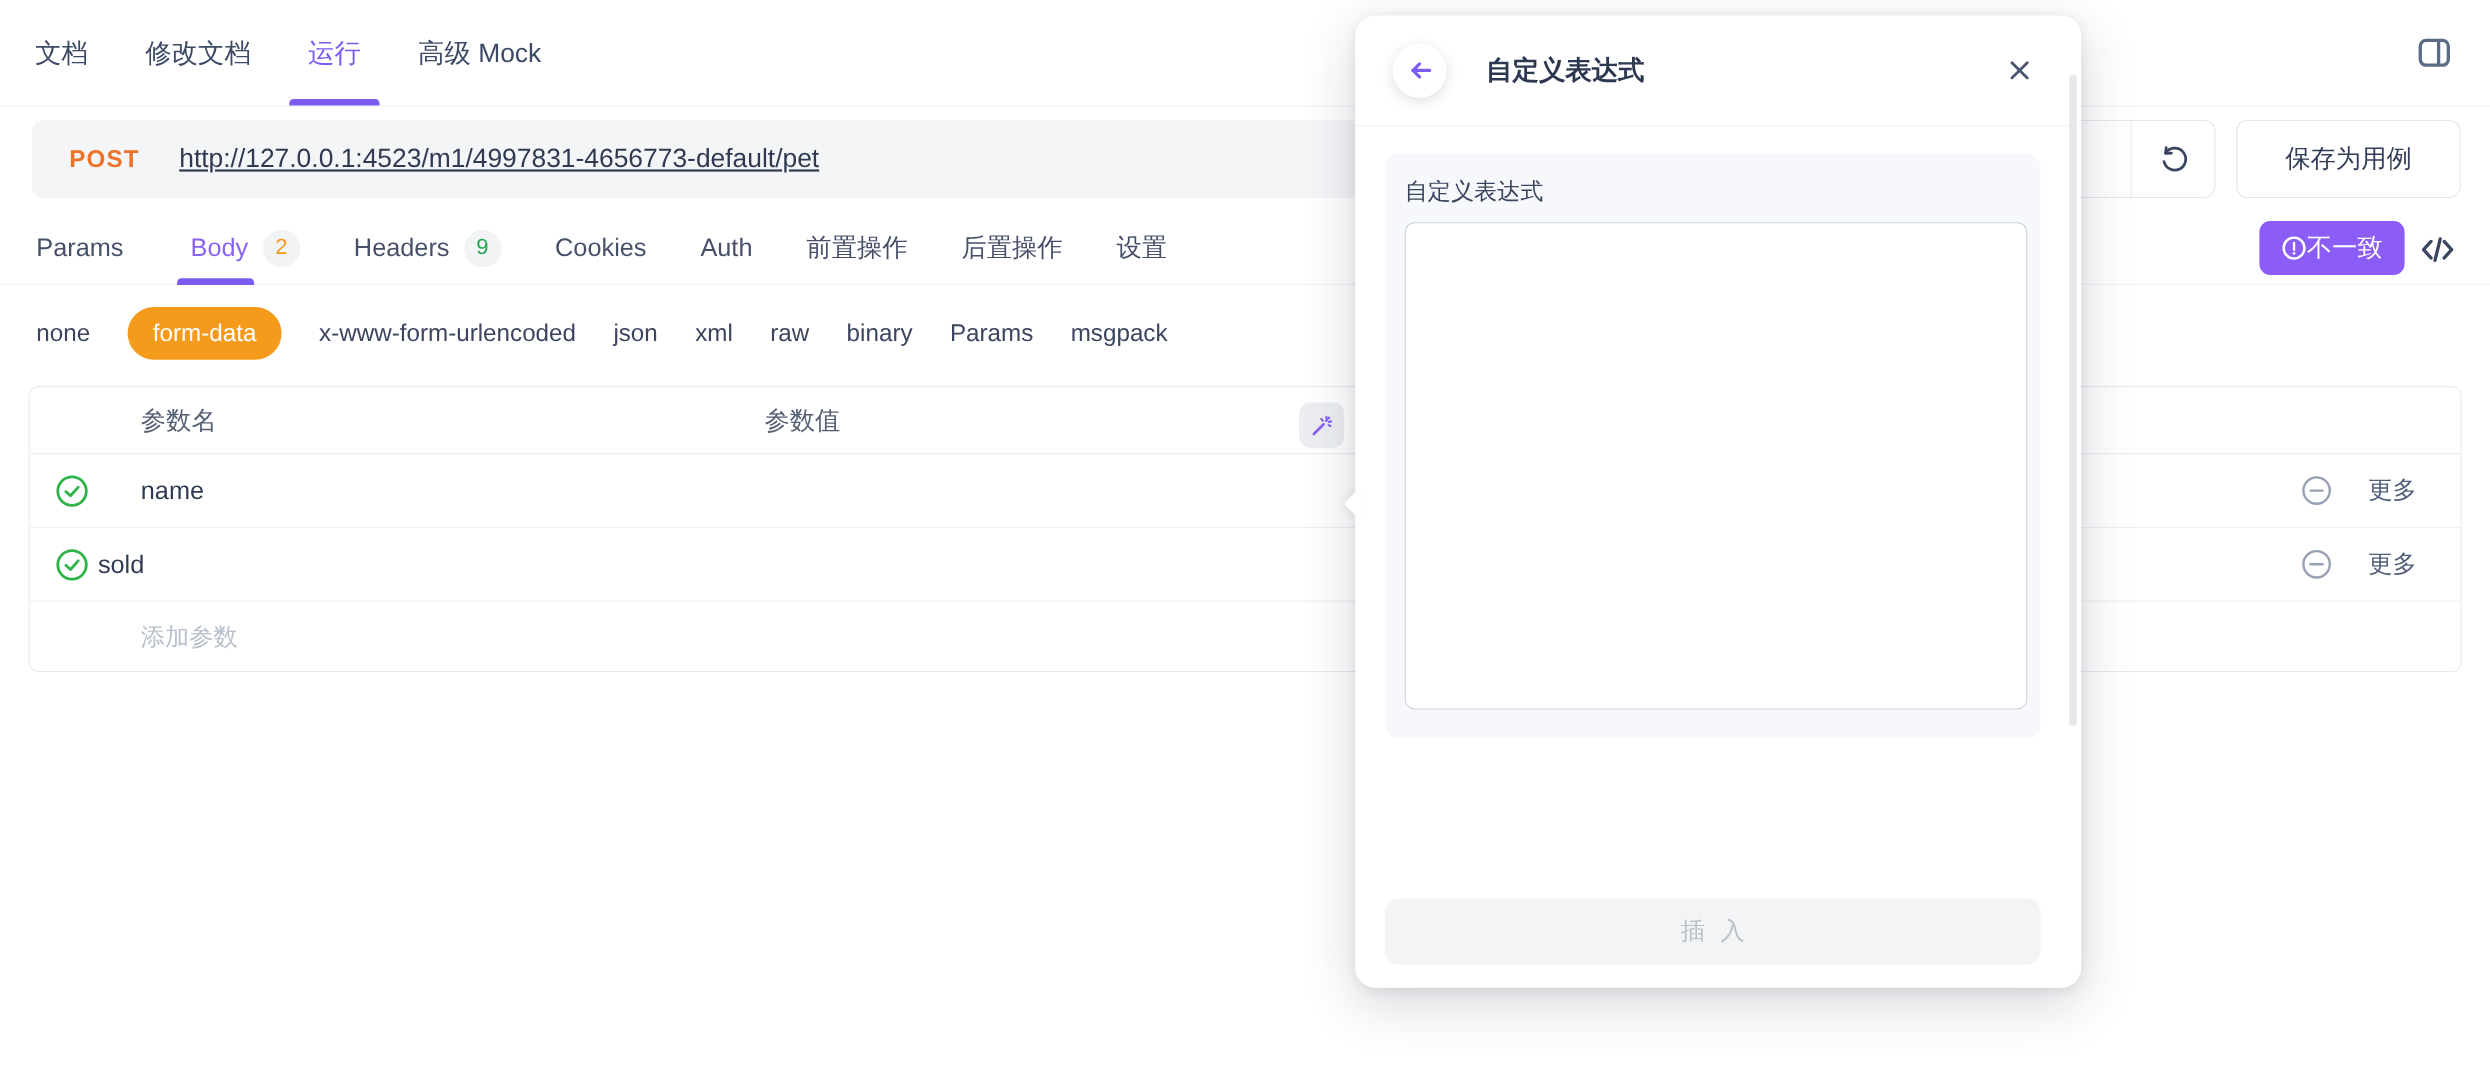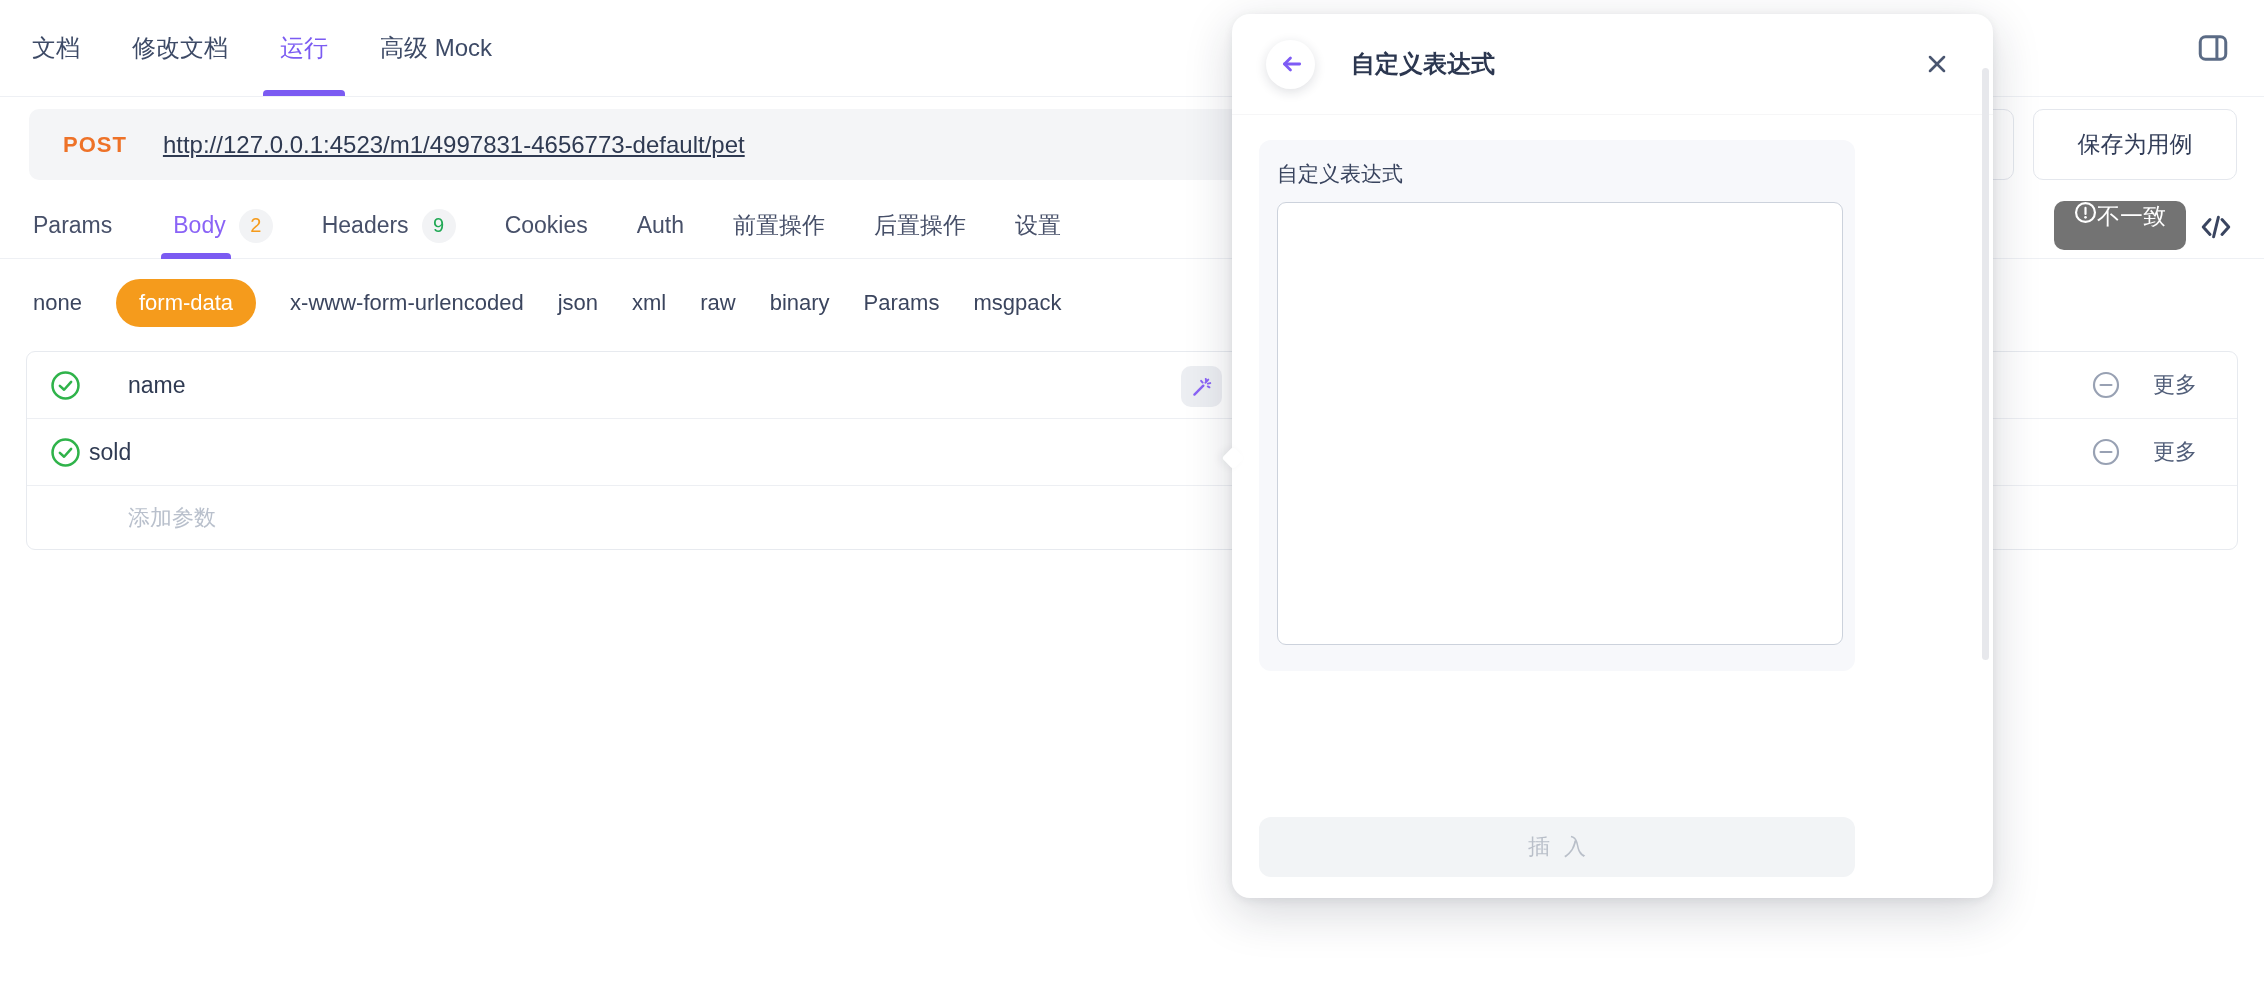--- a/index.html
+++ b/index.html
@@ -26,21 +26,21 @@
   .save-case-btn { position:absolute; left:2033px; top:12px; width:204px; height:71px; background:#fff; border:1px solid #e4e7ed; border-radius:10px; display:flex; align-items:center; justify-content:center; font-size:23px; color:#323d58; cursor:pointer; }
 
   
   .reqtabs { position:relative; height:66px; border-bottom:1px solid #eef0f4; display:flex; align-items:center; padding:0 33px; gap:49px; }
   .reqtab { position:relative; display:flex; align-items:center; gap:13px; height:100%; font-size:23px; color:#475069; cursor:pointer;justify-content:flex-end; }
   .reqtab.active .reqtab-label { color:#8a63f6; font-weight:500;margin-left:12px; }
   .reqtab.active .reqtab-underline { position:absolute; left:0; bottom:-1px; width:70px; height:6px; background:#7b5bf2; border-radius:4px 4px 0 0; }
   .count-badge { min-width:34px; height:34px; padding:0 9px; border-radius:17px; background:#f2f3f5; display:flex; align-items:center; justify-content:center; font-size:20px; }
   .count-badge.orange { color:#f59b1c; }
   .count-badge.green { color:#21a955; }
-  .inconsistent-badge { position:absolute; right:78px; top:8px; height:49px; padding:0 20px; background:#737373; border-radius:10px; display:flex; color:#fff; font-size:23px; cursor:pointer; }
+  .inconsistent-badge { position:absolute; right:78px; top:8px; height:49px; padding:0 20px; background:#8b5cf6; border-radius:10px; display:flex; align-items:center; color:#fff; font-size:23px; cursor:pointer; }
   .code-toggle { position:absolute; right:28px; top:14px; width:40px; height:40px; display:flex; align-items:center; justify-content:center; cursor:pointer; }
 
   
   .bodytype-row { display:flex; align-items:center; gap:34px; height:88px; padding:0 33px; }
   .bodytype { font-size:22px; color:#3b455e; cursor:pointer; white-space:nowrap; }
   .bodytype.selected { background:#f59b1c; color:#fff; padding:11px 23px; border-radius:999px; }
 
   
   .params-table { position:relative; margin:4px 26px 0 26px; width:2212px; border:1px solid #e7eaef; border-radius:9px; }
   .t-header { display:flex; align-items:center; height:61px; border-bottom:1px solid #e7eaef; font-size:23px; color:#566074; }
@@ -49,21 +49,21 @@
   .cell-check { width:48px; display:flex; justify-content:center; margin-left:14px; }
   .cell-name { width:606px; padding-left:39px; }
   .t-header .cell-name { padding-left:39px; }
   .cell-value { flex:1; }
   .cell-actions { display:flex; align-items:center; gap:32px; padding-right:40px; }
   .more-link { color:#525f7a; font-size:22px; cursor:pointer; }
   .minus-btn { display:flex; cursor:pointer; }
   .wand-btn { position:absolute; left:1154px; top:14px; width:41px; height:41px; background:#eceef2; border-radius:10px; display:flex; align-items:center; justify-content:center; cursor:pointer; z-index:10; }
 
   
-  .modal { position:absolute; left:1232px; top:14px; width:761px; height:884px; background:#fff; border-radius:18px; box-shadow:0 14px 48px rgba(25,32,56,.18), 0 2px 10px rgba(25,32,56,.08); z-index:50; }
+  .modal { position:absolute; left:1232px; top:14px; width:660px; height:884px; background:#fff; border-radius:18px; box-shadow:0 14px 48px rgba(25,32,56,.18), 0 2px 10px rgba(25,32,56,.08); z-index:50; }
   .modal-caret { position:absolute; left:-7px; top:436px; width:16px; height:16px; background:#fff; transform:rotate(45deg); border-radius:3px; box-shadow:-3px 3px 8px rgba(25,32,56,.06); }
   .modal-header { position:relative; height:100px; display:flex; align-items:center; padding:0 34px; box-shadow:0 1px 0 rgba(25,32,56,.04); }
   .back-btn { width:49px; height:49px; border-radius:50%; background:#fff; box-shadow:0 3px 12px rgba(25,32,56,.14); display:flex; align-items:center; justify-content:center; cursor:pointer; }
   .modal-title { font-size:24px; font-weight:700; color:#2c3750; margin-left:36px; }
   .close-btn { position:absolute; right:34px; top:28px; width:44px; height:44px; display:flex; align-items:center; justify-content:center; cursor:pointer; }
   .modal-panel { position:absolute; left:27px; top:126px; width:596px; height:531px; background:#f7f8fb; border-radius:12px; padding:20px 16px; }
   .field-label { font-size:21px; color:#39445e; margin-left:2px; }
   .expr-textarea { display:block; width:566px; height:443px; margin-top:14px; margin-left:2px; background:#fff; border:1px solid #ccd2dc; border-radius:9px; resize:none; outline:none; font-family:"Liberation Sans","DejaVu Sans",sans-serif; font-size:21px; color:#2f3a52; padding:12px 14px; }
   .insert-btn { position:absolute; left:27px; top:803px; width:596px; height:60px; background:#f2f4f6; border:none; border-radius:12px; font-family:"Liberation Sans","DejaVu Sans",sans-serif; font-size:22px; color:#b9bfc9; letter-spacing:14px; padding-left:14px; cursor:not-allowed; }
   .modal-scrollbar { position:absolute; right:4px; top:54px; width:7px; height:592px; background:#e7e8ec; border-radius:4px; }
@@ -167,20 +167,25 @@
     <span class="bodytype">x-www-form-urlencoded</span>
     <span class="bodytype">json</span>
     <span class="bodytype">xml</span>
     <span class="bodytype">raw</span>
     <span class="bodytype">binary</span>
     <span class="bodytype">Params</span>
     <span class="bodytype">msgpack</span>
   </div>
 
   <div class="params-table">
+    <div class="t-header">
+      <div class="cell-check"></div>
+      <div class="cell-name">参数名</div>
+      <div class="cell-value">参数值</div>
+    </div>
 
     <div class="t-row">
       <div class="cell-check">
         <svg width="31" height="31" viewBox="0 0 22 22" fill="none">
           <circle cx="11" cy="11" r="9.2" stroke="#2fb34a" stroke-width="1.8" fill="none"></circle>
           <path d="M7 11.3 L10 14 L15 8.4" stroke="#2fb34a" stroke-width="1.8" stroke-linecap="round" stroke-linejoin="round" fill="none"></path>
         </svg>
       </div>
       <div class="cell-name">name</div>
       <div class="cell-value"></div>

